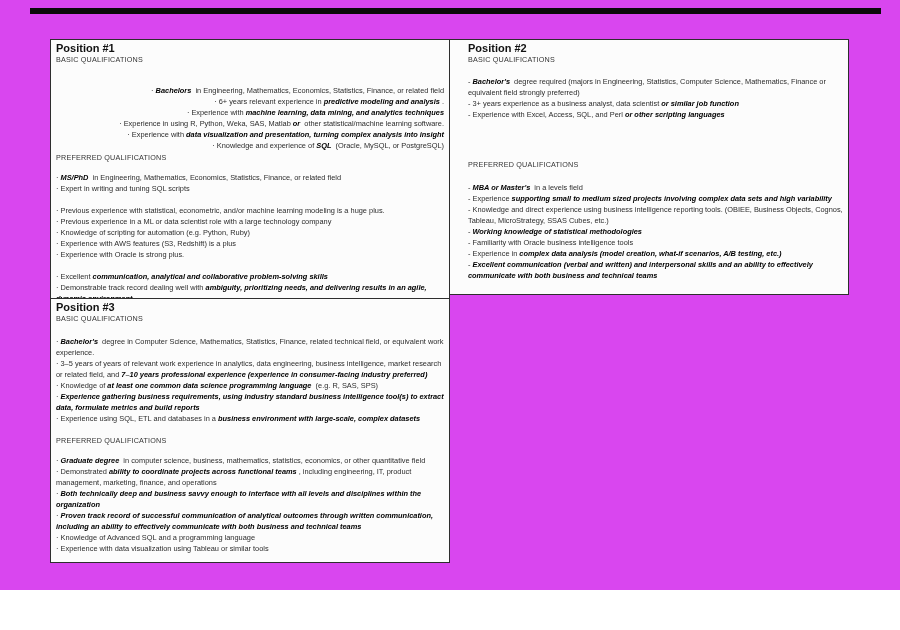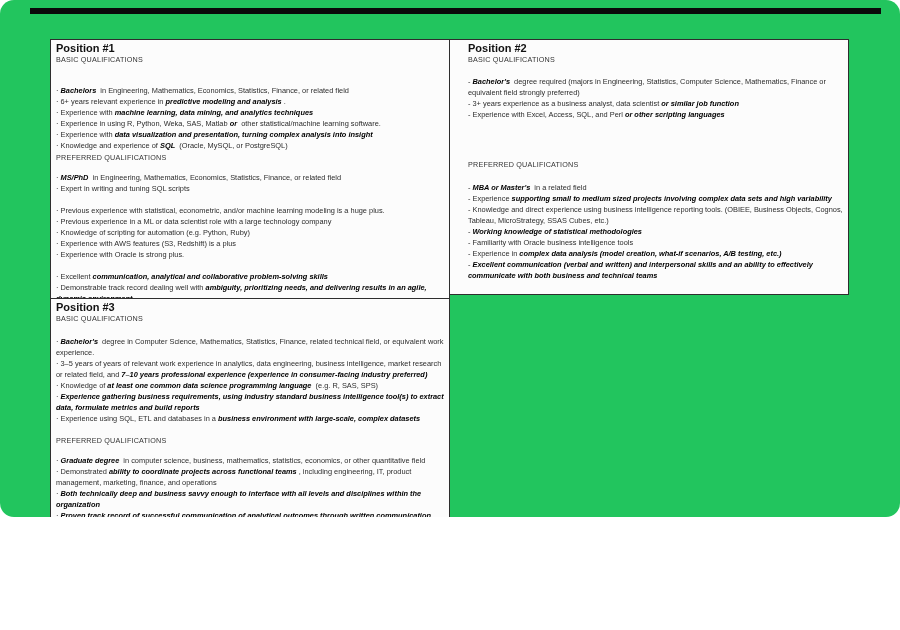--- a/index.html
+++ b/index.html
@@ -1,33 +1,33 @@
 <!DOCTYPE html>
 <html><head>
 <meta charset="utf-8">
 <style>
   html,body{margin:0;padding:0;}
-  .page{position:relative;width:900px;height:517px;background:#22c55e;overflow:hidden;
-        font-family:"Liberation Sans",sans-serif;border-radius:14px;}
+  .page{position:relative;width:900px;height:590px;background:#d946ef;overflow:hidden;
+        font-family:"Liberation Sans",sans-serif;}
   .edge-bar{position:absolute;left:30px;width:851px;height:6px;background:#0a0a0a;}
   .edge-bar.top{top:8px;}
   .edge-bar.bottom{top:617px;}
   .cell{position:absolute;box-sizing:border-box;background:#fcfcfc;
         border:1.5px solid #2e2e2e;padding:2px 5px 2px 5px;overflow:hidden;}
   .cell1{left:50px;top:39px;width:400px;height:260px;}
   .cell2{left:449px;top:39px;width:400px;height:256px;padding-left:18px;}
   .cell3{left:50px;top:298px;width:400px;height:265px;}
   .pos-title{font-size:11px;line-height:13px;font-weight:bold;color:#111;margin:0;}
   .sec-header{font-size:7.2px;line-height:10px;color:#333;letter-spacing:.2px;}
   .lines{}
   .line{font-size:7.4px;line-height:11px;color:#2b2b2b;white-space:pre-wrap;}
   .line.gap{margin-top:11px;}
   .em{font-weight:bold;font-style:italic;color:#000;}
   
-  .cell1 .sec-basic .lines{margin-top:20px;}
+  .cell1 .sec-basic .lines{margin-top:20px;text-align:right;}
   .cell1 .sec-pref{margin-top:2px;}
   .cell1 .sec-pref .lines{margin-top:9px;}
   .cell2 .sec-basic .lines{margin-top:11px;}
   .cell2 .sec-pref{margin-top:40px;}
   .cell2 .sec-pref .lines{margin-top:12px;}
   .cell3 .sec-basic .lines{margin-top:12px;}
   .cell3 .sec-pref{margin-top:12px;}
   .cell3 .sec-pref .lines{margin-top:9px;}
 </style>
 </head>
@@ -72,21 +72,21 @@
       <div class="sec-header">BASIC QUALIFICATIONS</div>
       <div class="lines">
           <div class="line"><span>- </span><span class="em">Bachelor's</span><span>  degree required (majors in Engineering, Statistics, Computer Science, Mathematics, Finance or equivalent field strongly preferred)</span></div>
           <div class="line"><span>- 3+ years experience as a business analyst, data scientist </span><span class="em">or similar job function</span></div>
           <div class="line"><span>- Experience with Excel, Access, SQL, and Perl </span><span class="em">or other scripting languages</span></div>
         </div>
     </div>
     <div class="section sec-pref">
       <div class="sec-header">PREFERRED QUALIFICATIONS</div>
       <div class="lines">
-          <div class="line"><span>- </span><span class="em">MBA or Master's</span><span>  in a related field</span></div>
+          <div class="line"><span>- </span><span class="em">MBA or Master's</span><span>  in a levels field</span></div>
           <div class="line"><span>- Experience </span><span class="em">supporting small to medium sized projects involving complex data sets and high variability</span></div>
           <div class="line"><span>- Knowledge and direct experience using business intelligence reporting tools. (OBIEE, Business Objects, Cognos, Tableau, MicroStrategy, SSAS Cubes, etc.)</span></div>
           <div class="line"><span>- </span><span class="em">Working knowledge of statistical methodologies</span></div>
           <div class="line"><span>- Familiarity with Oracle business intelligence tools</span></div>
           <div class="line"><span>- Experience in </span><span class="em">complex data analysis (model creation, what-if scenarios, A/B testing, etc.)</span></div>
           <div class="line"><span>- </span><span class="em">Excellent communication (verbal and written) and interpersonal skills and an ability to effectively communicate with both business and technical teams</span></div>
         </div>
     </div>
   </section>
 

